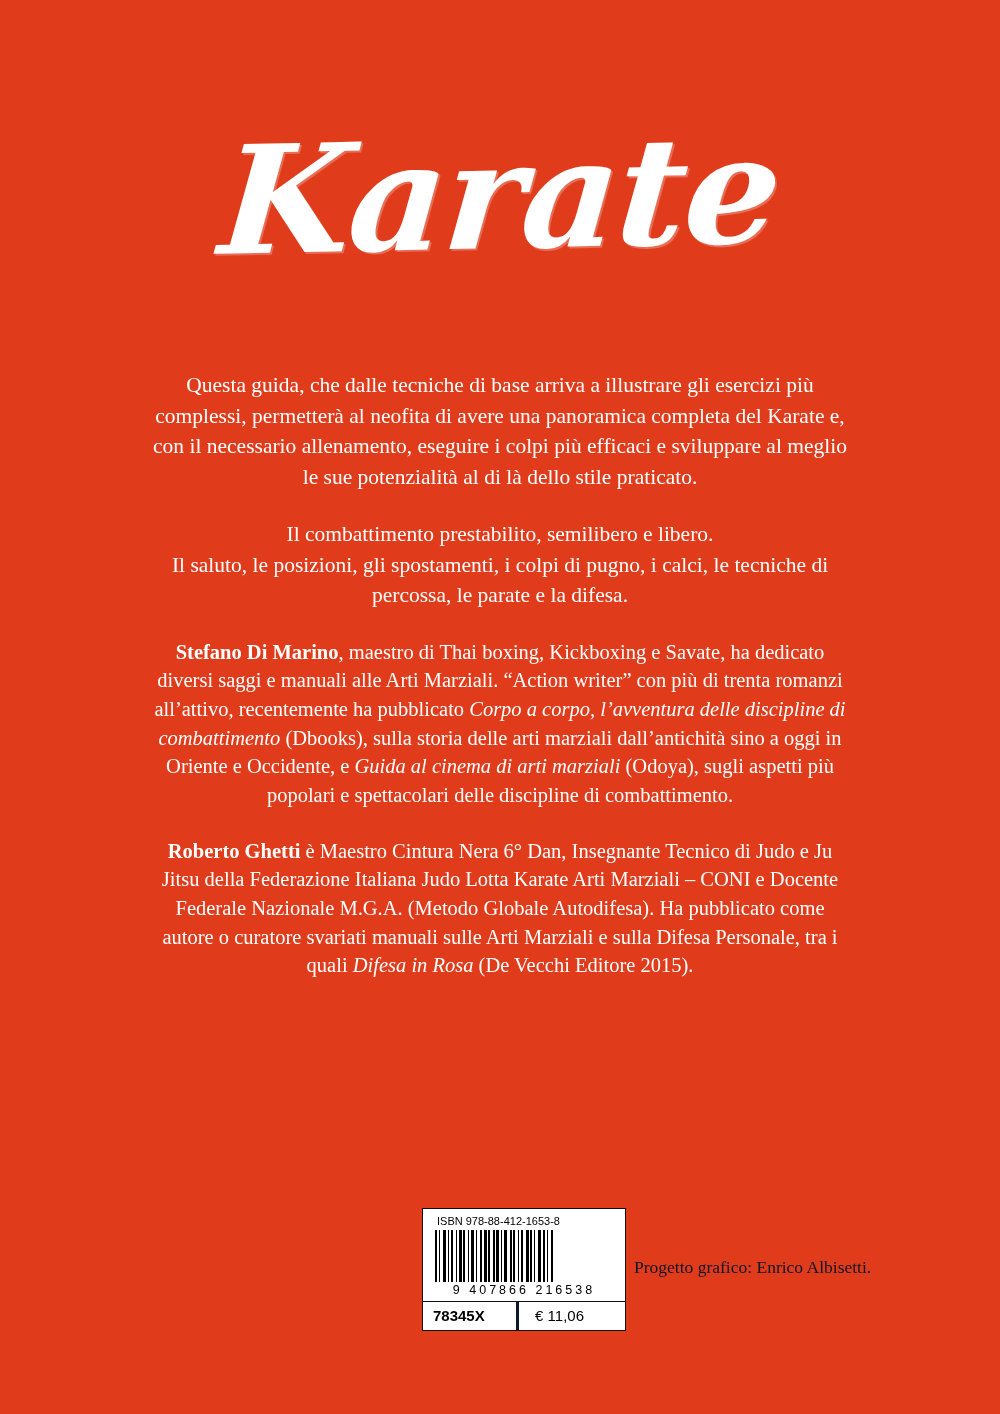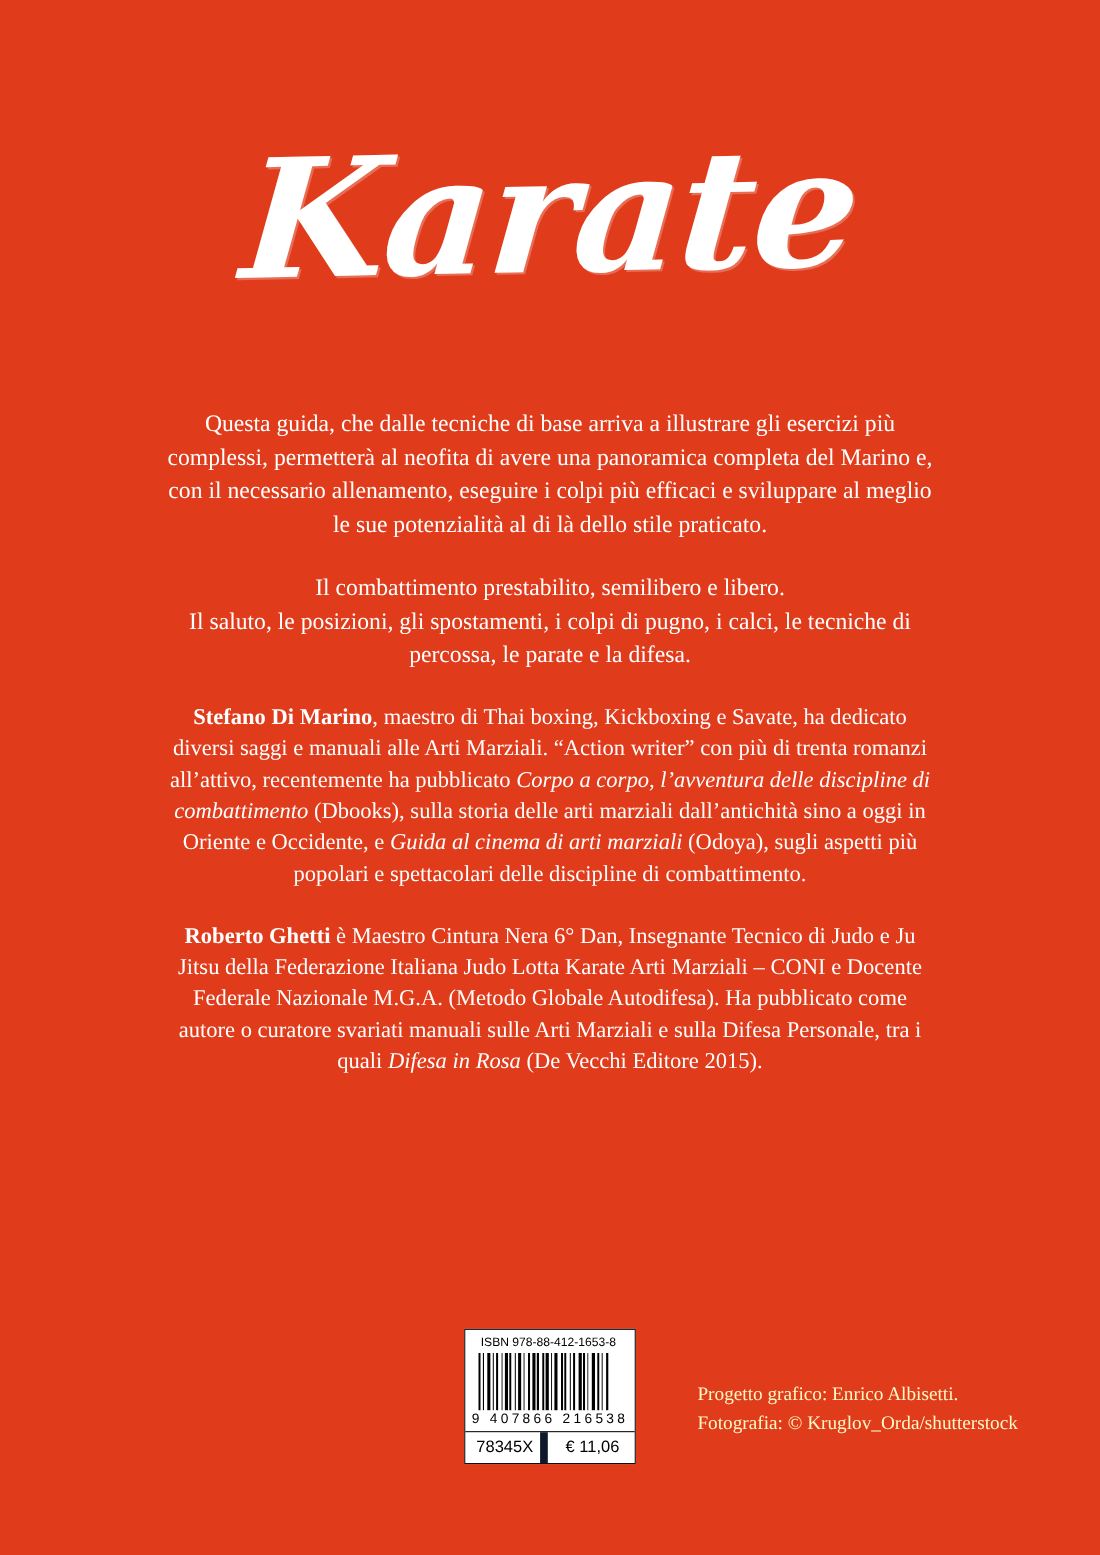--- a/index.html
+++ b/index.html
@@ -69,21 +69,21 @@
     line-height: 1.40;
   }
   .bio b { font-weight: bold; }
   .bio i { font-style: italic; }
 
   
   .isbn-box {
     position: absolute;
     left: 422px;
     top: 1208px;
-    width: 156px;
+    width: 204px;
     background: #ffffff;
     border: 1px solid #111;
     box-sizing: border-box;
     padding: 6px 0 0 0;
     font-family: "Liberation Sans", sans-serif;
   }
   .isbn-text {
     font-size: 11px;
     color: #000;
     padding-left: 14px;
@@ -110,54 +110,54 @@
   }
   .price-row {
     border-top: 1px solid #111;
     display: flex;
     font-size: 15px;
     color: #000;
   }
   .price-row .code {
     flex: 1 1 48%;
     padding: 5px 0 6px 10px;
-    border-right: 7px solid #0f172a;
-    font-weight: normal;
+    border-right: 3px solid #0f172a;
+    font-weight: bold;
   }
   .price-row .price {
     flex: 1 1 52%;
     padding: 5px 0 6px 16px;
   }
 
   
   .credits {
     position: absolute;
     left: 634px;
     top: 1254px;
-    color: #fef9c3;
+    color: #0f172a;
     font-family: "Liberation Serif", serif;
     font-size: 17.5px;
     line-height: 1.5;
     text-align: left;
   }
 </style>
 </head>
 <body>
 
 <svg class="brush-arc" viewBox="0 0 470 520">
   <path d="M300,30 C170,40 70,140 62,270 C57,350 90,420 150,470 L120,500 C45,440 5,355 10,265 C20,120 140,10 295,0 Z" fill="#ffffff"></path>
   <path d="M318,52 C200,62 112,152 106,268 C102,340 132,402 186,448" fill="none" stroke="#ffffff" stroke-width="26" stroke-linecap="round" opacity="0.0"></path>
 </svg>
 
 <div class="title-wrap">
   <div class="title">Karate</div>
 </div>
 
 <div class="copy">
-  <p>Questa guida, che dalle tecniche di base arriva a illustrare gli esercizi più complessi, permetterà al neofita di avere una panoramica completa del Marino e, con il necessario allenamento, eseguire i colpi più efficaci e sviluppare al meglio le sue potenzialità al di là dello stile praticato.</p>
+  <p>Questa guida, che dalle tecniche di base arriva a illustrare gli esercizi più complessi, permetterà al neofita di avere una panoramica completa del Karate e, con il necessario allenamento, eseguire i colpi più efficaci e sviluppare al meglio le sue potenzialità al di là dello stile praticato.</p>
   <div class="block-gap"></div>
   <p>Il combattimento prestabilito, semilibero e libero.</p>
   <p>Il saluto, le posizioni, gli spostamenti, i colpi di pugno, i calci, le tecniche di percossa, le parate e la difesa.</p>
   <div class="block-gap"></div>
 
   <p class="bio"><b>Stefano Di Marino</b><span>, maestro di Thai boxing, Kickboxing e Savate, ha dedicato diversi saggi e manuali alle Arti Marziali. “Action writer” con più di trenta romanzi all’attivo, recentemente ha pubblicato </span><i>Corpo a corpo, l’avventura delle discipline di combattimento</i><span> (Dbooks), sulla storia delle arti marziali dall’antichità sino a oggi in Oriente e Occidente, e </span><i>Guida al cinema di arti marziali</i><span> (Odoya), sugli aspetti più popolari e spettacolari delle discipline di combattimento.</span></p>
 
   <div class="block-gap"></div>
 
   <p class="bio"><b>Roberto Ghetti</b><span> è Maestro Cintura Nera 6° Dan, Insegnante Tecnico di Judo e Ju Jitsu della Federazione Italiana Judo Lotta Karate Arti Marziali – CONI e Docente Federale Nazionale M.G.A. (Metodo Globale Autodifesa). Ha pubblicato come autore o curatore svariati manuali sulle Arti Marziali e sulla Difesa Personale, tra i quali </span><i>Difesa in Rosa</i><span> (De Vecchi Editore 2015).</span></p>
@@ -226,14 +226,13 @@
   </div>
   <div class="barcode-digits">9 407866 216538</div>
   <div class="price-row">
     <div class="code">78345X</div>
     <div class="price">€ 11,06</div>
   </div>
 </div>
 
 <div class="credits">
   <div>Progetto grafico: Enrico Albisetti.</div>
-  <div>Fotografia: © Kruglov_Orda/shutterstock</div>
 </div>
 
 </body></html>

